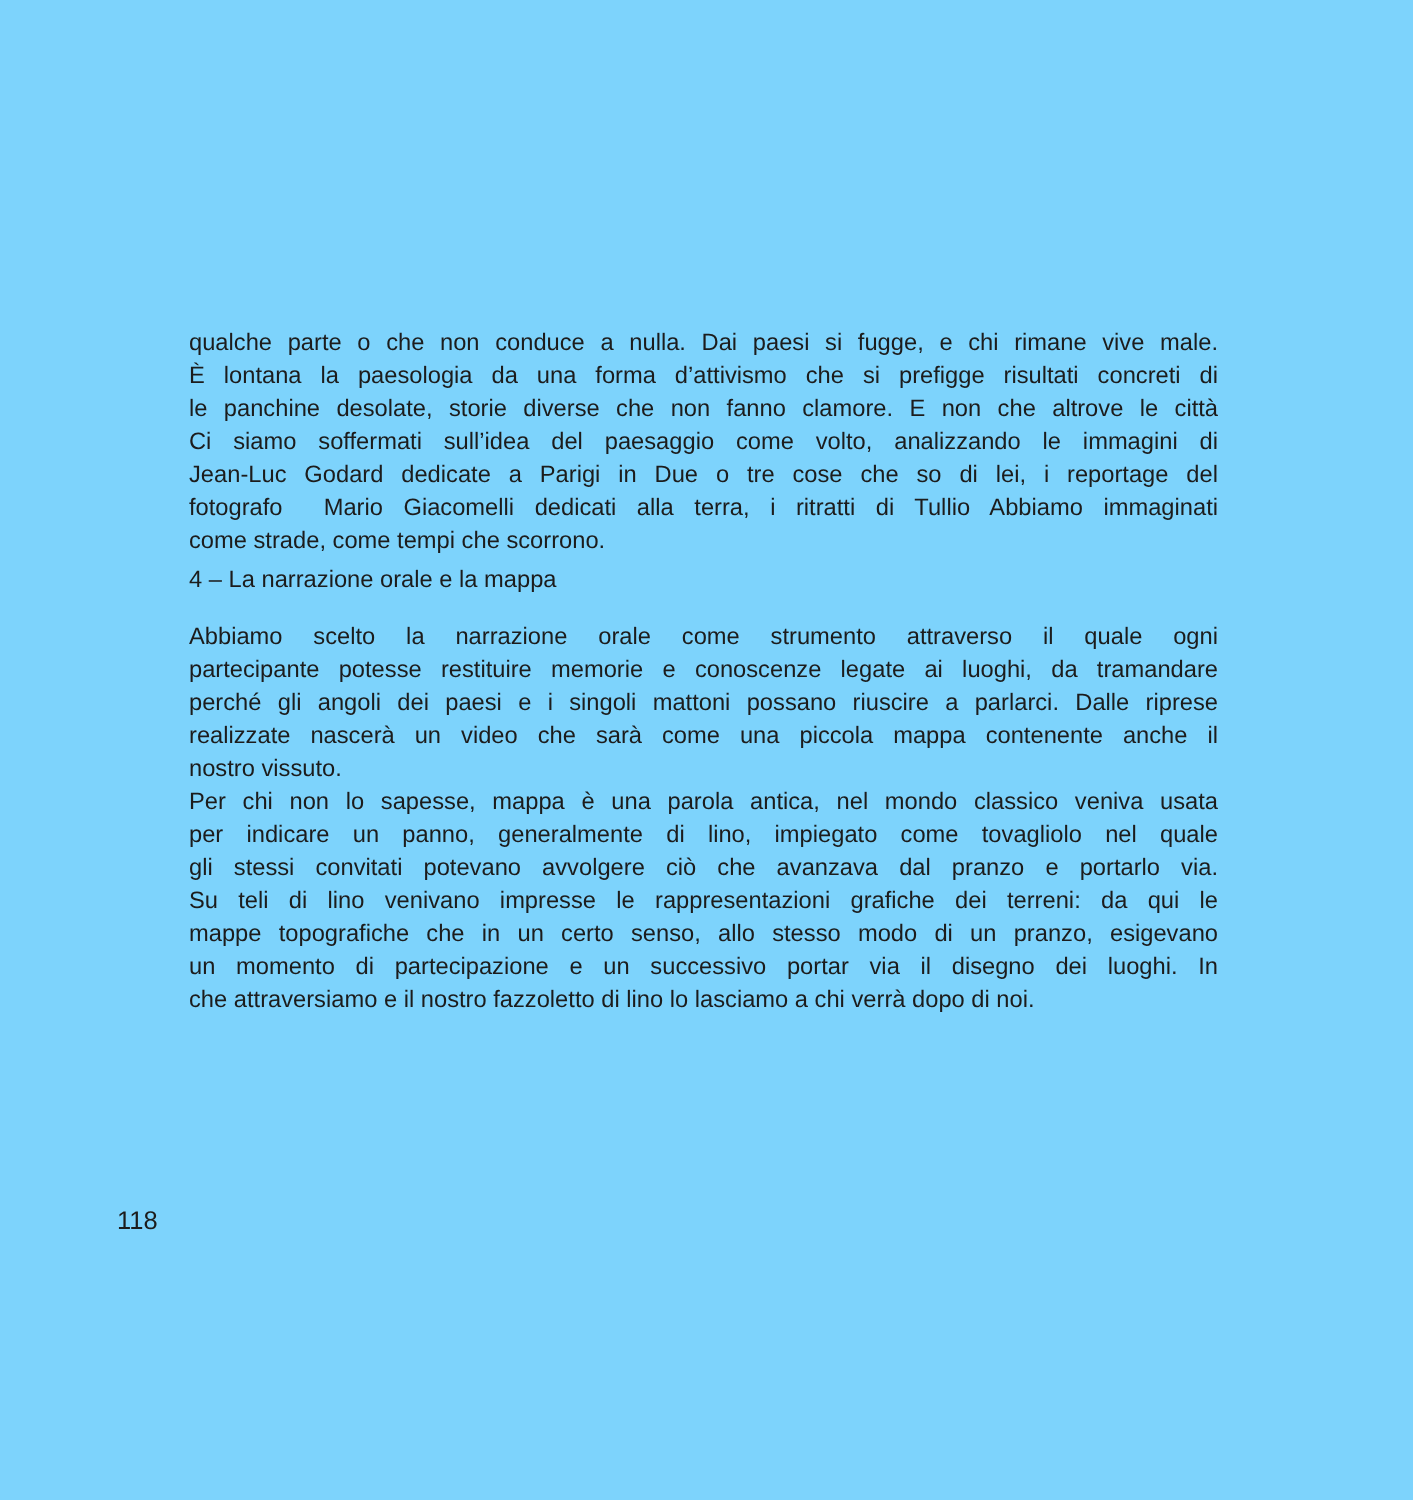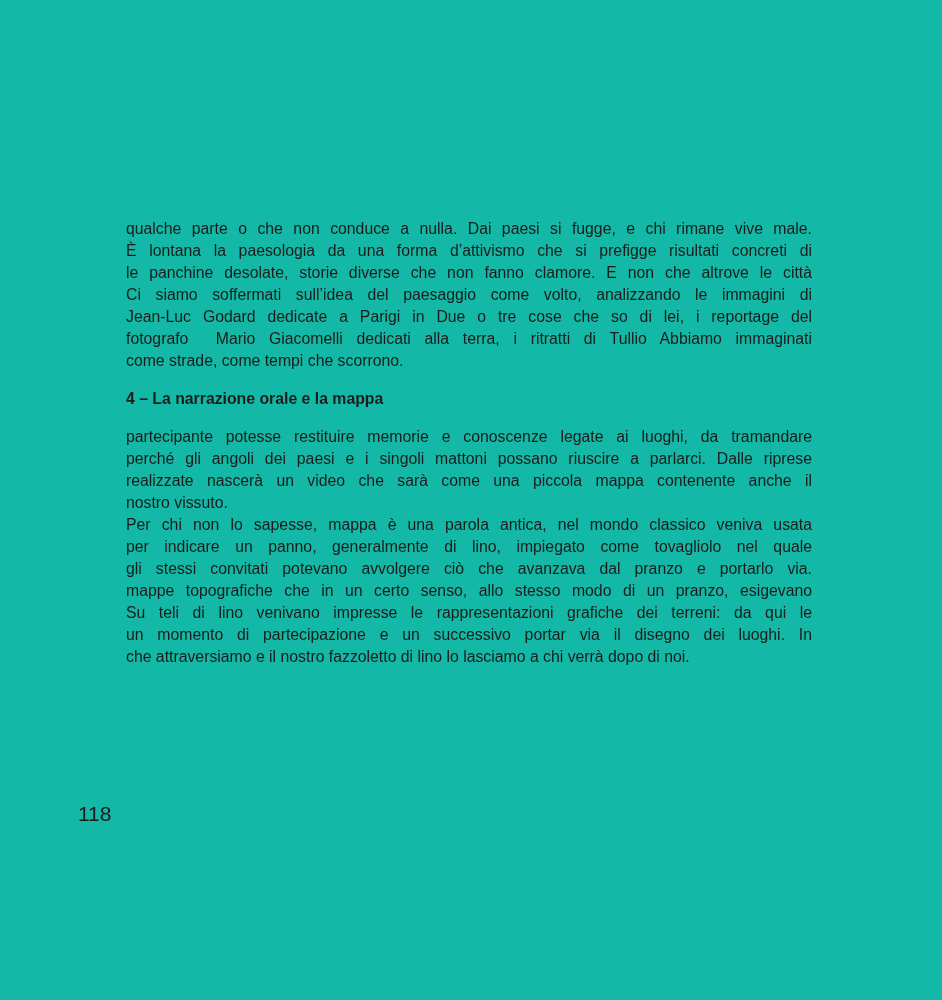--- a/index.html
+++ b/index.html
@@ -11,55 +11,55 @@
     width: 942px;
     height: 1000px;
     position: relative;
     font-family: "Liberation Sans", "DejaVu Sans", sans-serif;
     color: #1c1c1c;
     overflow: hidden;
   }
   .page {
     position: absolute;
     inset: 0;
-    background: #14b8a6;
+    background: #7dd3fc;
   }
   .text-block {
     position: absolute;
     left: 126px;
     top: 218px;
     width: 686px;
     font-size: 15.8px;
     line-height: 22px;
     letter-spacing: 0;
   }
   .para { margin: 0; }
   .para .line {
     text-align: justify;
     text-align-last: justify;
     white-space: normal;
   }
   .para .line.last {
     text-align-last: left;
   }
   .heading {
-    font-weight: 700;
-    margin-top: 16px;
+    font-weight: 400;
+    margin-top: 4px;
     margin-bottom: 16px;
   }
   .heading .line {
     text-align: left;
   }
   span.b { font-weight: 400; }
   span.i { }
   .page-number {
     position: absolute;
     left: 78px;
     top: 803px;
-    font-size: 21px;
+    font-size: 17px;
     line-height: 22px;
     color: #1c1c1c;
   }
 </style>
 </head>
 <body>
 
 <div class="page">
   <div class="text-block">
       <div class="para">
@@ -70,29 +70,30 @@
       <div class="para">
         <div class="line"><span>Ci siamo soffermati sull’idea del paesaggio come volto, analizzando le immagini di</span></div>
         <div class="line"><span class="b">Jean-Luc Godard</span><span> dedicate a Parigi in </span><span class="i">Due o tre cose che so di lei</span><span>, i reportage del</span></div>
         <div class="line"><span>fotografo&nbsp; </span><span class="b">Mario Giacomelli</span><span> dedicati alla terra, i ritratti di </span><span class="b">Tullio Abbiamo</span><span> immaginati</span></div>
         <div class="line last"><span>come strade, come tempi che scorrono.</span></div>
       </div>
       <div class="heading">
         <div class="line last"><span>4 – La narrazione orale e la mappa</span></div>
       </div>
       <div class="para">
+        <div class="line"><span>Abbiamo scelto la </span><span class="b">narrazione orale</span><span> come strumento attraverso il quale ogni</span></div>
         <div class="line"><span>partecipante potesse restituire memorie e conoscenze legate ai luoghi, da tramandare</span></div>
         <div class="line"><span>perché gli angoli dei paesi e i singoli mattoni possano riuscire a parlarci. Dalle riprese</span></div>
         <div class="line"><span>realizzate nascerà un video che sarà come una </span><span class="b">piccola mappa</span><span> contenente anche il</span></div>
         <div class="line last"><span>nostro vissuto.</span></div>
       </div>
       <div class="para">
         <div class="line"><span>Per chi non lo sapesse, </span><span class="i">mappa</span><span> è una parola antica, nel mondo classico veniva usata</span></div>
         <div class="line"><span>per indicare un panno, generalmente di lino, impiegato come tovagliolo nel quale</span></div>
         <div class="line"><span>gli stessi convitati potevano avvolgere ciò che avanzava dal pranzo e portarlo via.</span></div>
+        <div class="line"><span>Su teli di lino venivano impresse le rappresentazioni grafiche dei terreni: da qui le</span></div>
         <div class="line"><span>mappe topografiche che in un certo senso, allo stesso modo di un pranzo, esigevano</span></div>
-        <div class="line"><span>Su teli di lino venivano impresse le rappresentazioni grafiche dei terreni: da qui le</span></div>
         <div class="line"><span>un momento di partecipazione e un successivo portar via il disegno dei luoghi. In</span></div>
         <div class="line last"><span>che attraversiamo e il nostro fazzoletto di lino lo lasciamo a chi verrà dopo di noi.</span></div>
       </div>
     </div>
   <div class="page-number">118</div>
 </div>
 
 </body></html>

